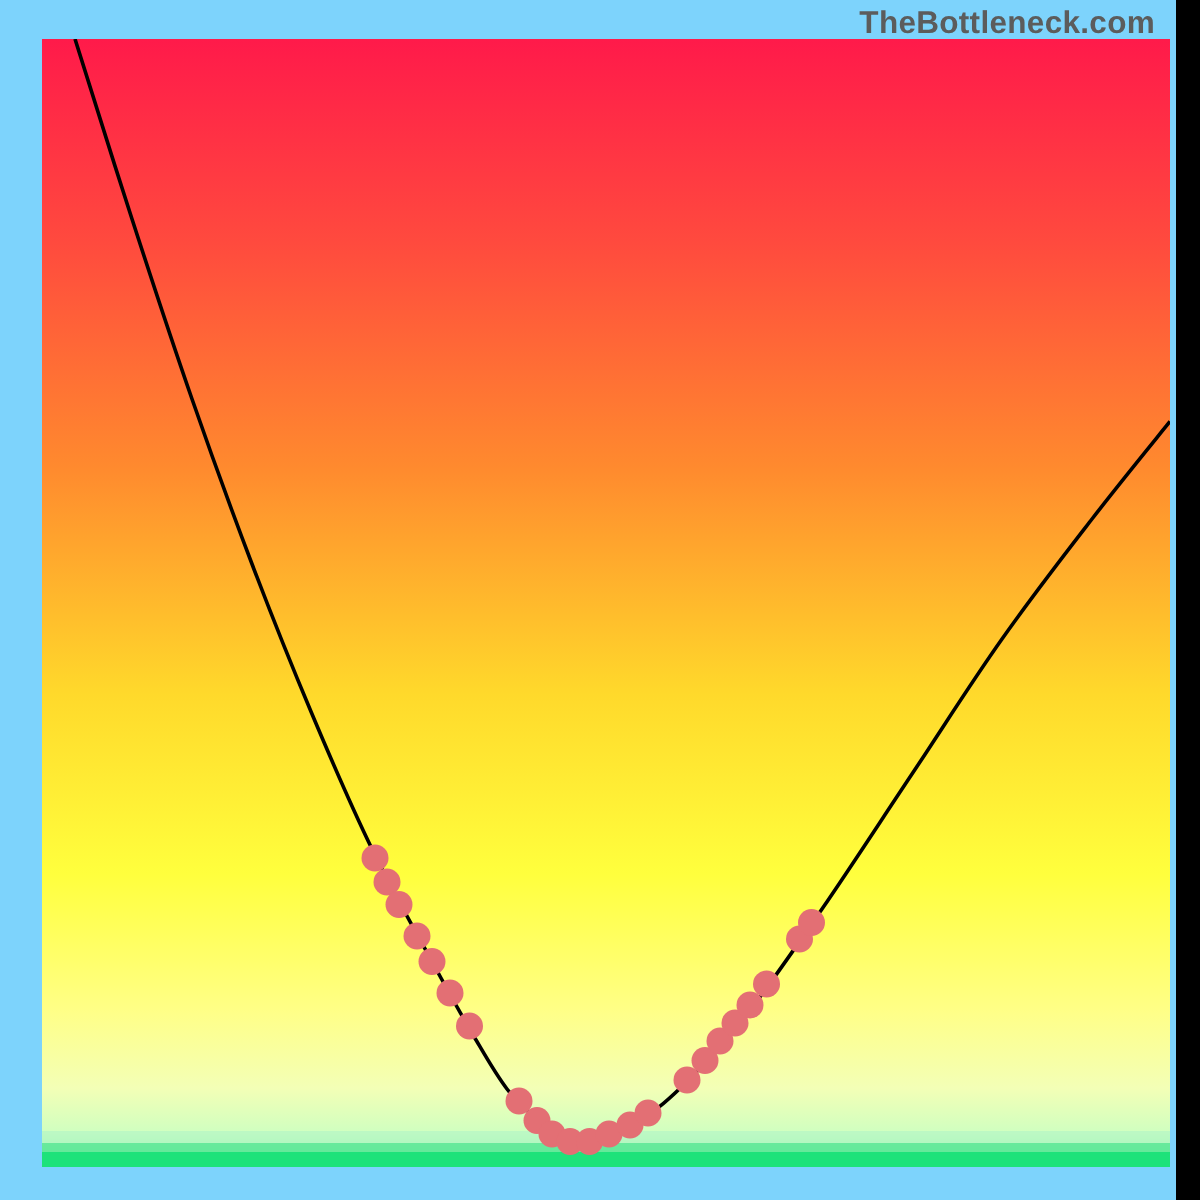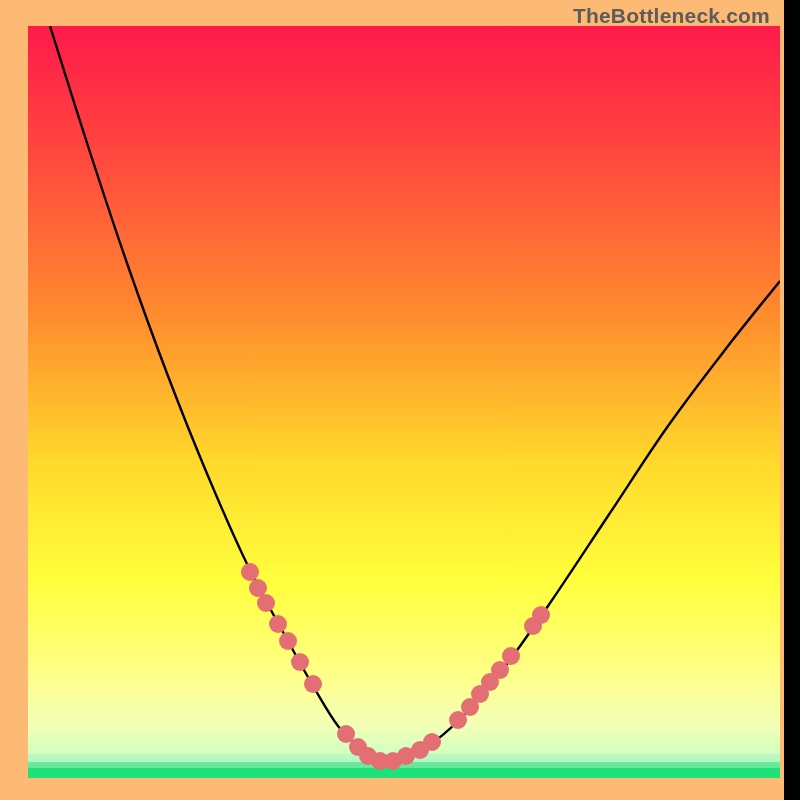--- a/index.html
+++ b/index.html
@@ -10,21 +10,21 @@
     height: 800px;
     overflow: hidden;
     position: relative;
   }
   .frame {
     position: absolute;
     left: 0;
     top: 0;
     width: 784px;
     height: 800px;
-    background: #fdba74;
+    background: #7dd3fc;
     text-align: right;
   }
   .plot-area {
     position: absolute;
     left: 28px;
     top: 26px;
     width: 752px;
     height: 752px;
     overflow: hidden;
   }

